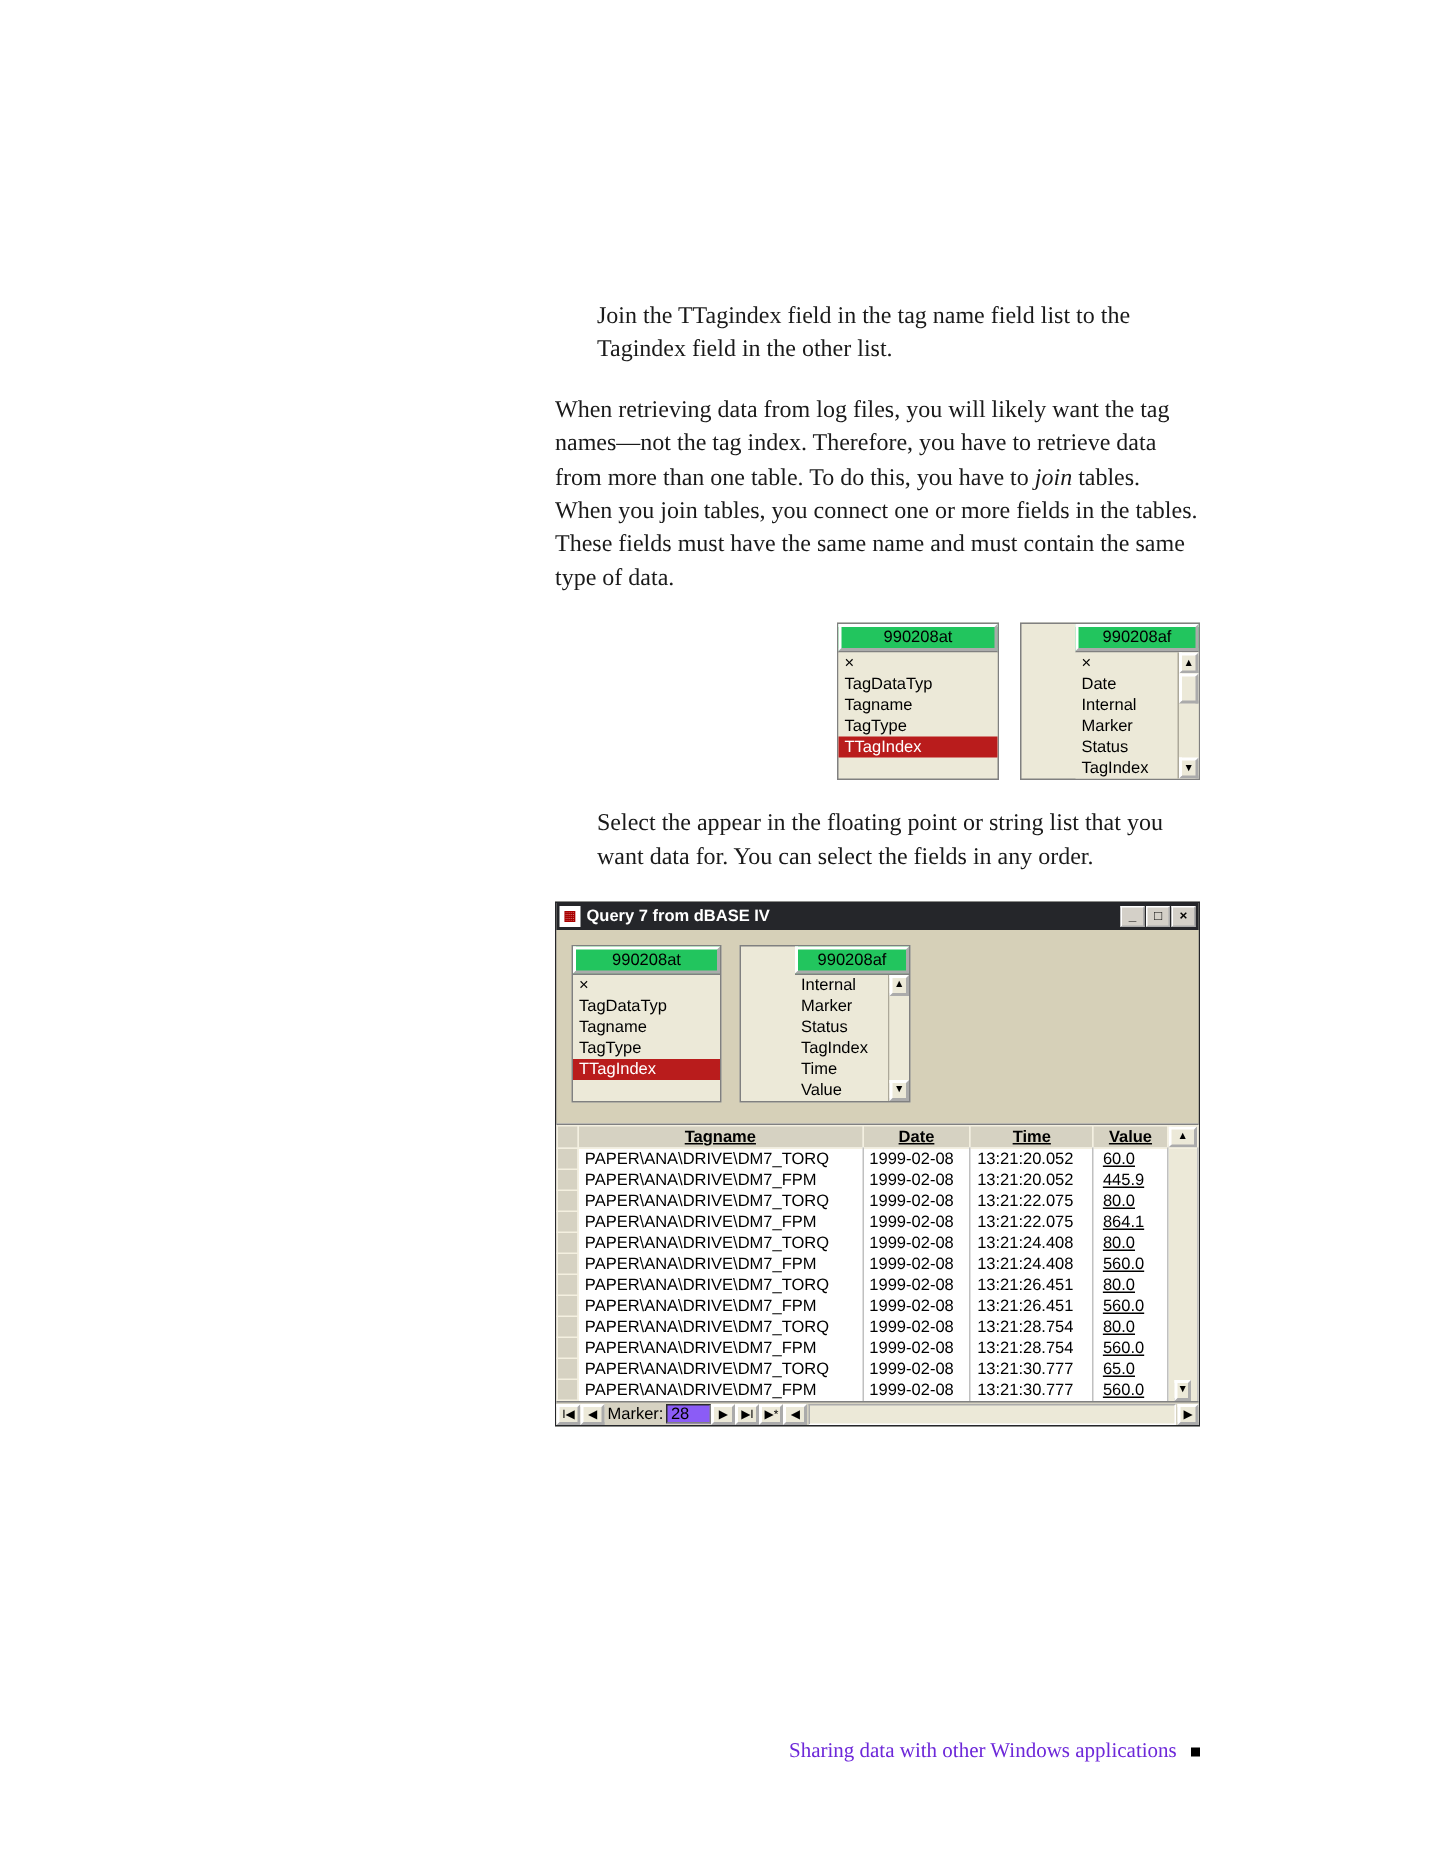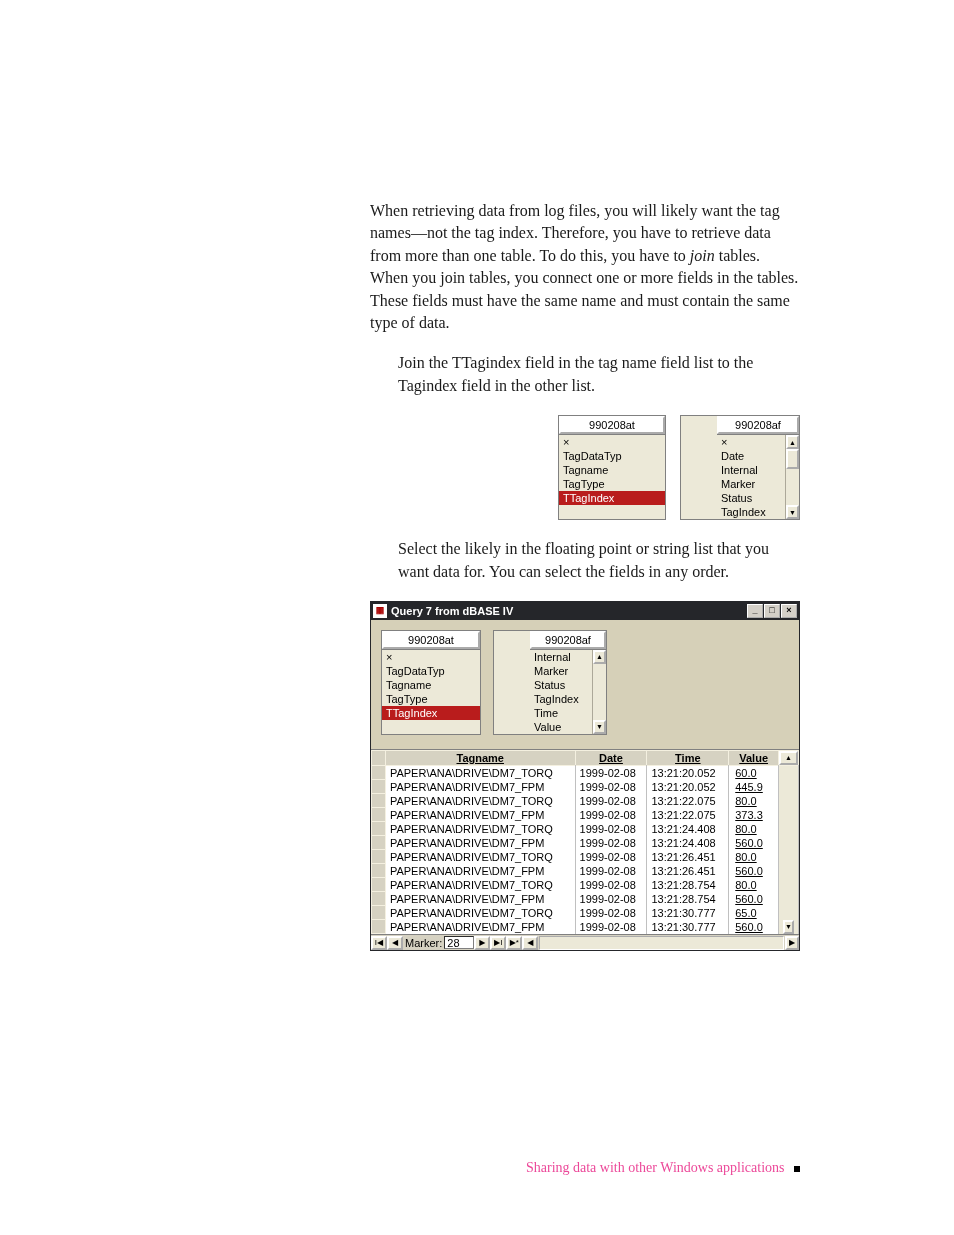--- a/index.html
+++ b/index.html
@@ -38,21 +38,21 @@
   .fieldlist {
     width: 108px;
     background: #ece9d8;
     font-family: 'MS Sans Serif', Tahoma, sans-serif;
     font-size: 11px;
     border: 1px solid #808080;
     position: relative;
   }
   .fieldlist.with-scroll { width: 120px; padding-left: 36px; }
   .fl-head {
-    background: #ffffff;
+    background: #22c55e;
     border: 2px outset #fff;
     text-align: center;
     padding: 1px 0;
     font-size: 11px;
   }
   .fl-body {
     display: flex;
     border-top: 1px solid #808080;
   }
   .fl-items {
@@ -176,55 +176,55 @@
     height:16px;
     border-top:1px solid #808080;
   }
   .nav .nbtn {
     width:16px;height:14px;
     background:#ece9d8;border:2px outset #fff;
     display:flex;align-items:center;justify-content:center;
     font-size:8px;line-height:1;
   }
   .nav .recfield {
-    background:#ffffff;border:1px inset #808080;
+    background:#8b5cf6;border:1px inset #808080;
     width:30px;height:13px;font-size:11px;padding:0 2px;
   }
   .nav .htrack {
     flex:1;background:#ece9d8;border:1px inset #fff;height:14px;margin:0 1px;
     display:flex;align-items:center;
   }
   .nav .rarrow {
     width:14px;height:14px;background:#ece9d8;border:2px outset #fff;
     display:flex;align-items:center;justify-content:center;font-size:8px;
   }
 
   .footer {
     position: absolute;
     left: 370px;
     top: 1160px;
     width: 430px;
     font-size: 14px;
     text-align: right;
-    color: #ec4899;
+    color: #6d28d9;
   }
   .footer .sq {
     display:inline-block;width:6px;height:6px;background:#000;margin-left:6px;vertical-align:middle;
   }
 </style>
 </head>
 <body>
 
 <div class="page">
 
+  <p class="para indent">Join the TTagindex field in the tag name field list to the Tagindex field in the other list.</p>
+
   <p class="para">
     <span>When retrieving data from log files, you will likely want the tag names—not the tag index. Therefore, you have to retrieve data from more than one table. To do this, you have to </span><em class="italic">join</em><span> tables. When you join tables, you connect one or more fields in the tables. These fields must have the same name and must contain the same type of data.</span>
   </p>
-
-  <p class="para indent">Join the TTagindex field in the tag name field list to the Tagindex field in the other list.</p>
 
   <div class="fig1">
     <div class="fieldlist">
       <div class="fl-head">990208at</div>
       <div class="fl-body">
         <div class="fl-items" id="fig1-left-items">
             <div>×</div>
             <div>TagDataTyp</div>
             <div>Tagname</div>
             <div>TagType</div>
@@ -247,21 +247,21 @@
           <div class="sbtn">▲</div>
           <div class="strack">
               <div class="sthumb"></div>
             </div>
           <div class="sbtn">▼</div>
         </div>
       </div>
     </div>
   </div>
 
-  <p class="para indent">Select the likely in the floating point or string list that you want data for. You can select the fields in any order.</p>
+  <p class="para indent">Select the appear in the floating point or string list that you want data for. You can select the fields in any order.</p>
 
   <div class="win">
     <div class="titlebar">
       <span class="ticon">▦</span>
       <span class="ttext">Query 7 from dBASE IV</span>
       <span class="tbtn">_</span>
       <span class="tbtn">□</span>
       <span class="tbtn">×</span>
     </div>
     <div class="win-upper">
@@ -334,21 +334,21 @@
               <td>1999-02-08</td>
               <td>13:21:22.075</td>
               <td class="val">80.0</td>
               <td class="dt-vscroll"></td>
             </tr>
             <tr>
               <td class="rowh"></td>
               <td>PAPER\ANA\DRIVE\DM7_FPM</td>
               <td>1999-02-08</td>
               <td>13:21:22.075</td>
-              <td class="val">373.3</td>
+              <td class="val">864.1</td>
               <td class="dt-vscroll"></td>
             </tr>
             <tr>
               <td class="rowh"></td>
               <td>PAPER\ANA\DRIVE\DM7_TORQ</td>
               <td>1999-02-08</td>
               <td>13:21:24.408</td>
               <td class="val">80.0</td>
               <td class="dt-vscroll"></td>
             </tr>

